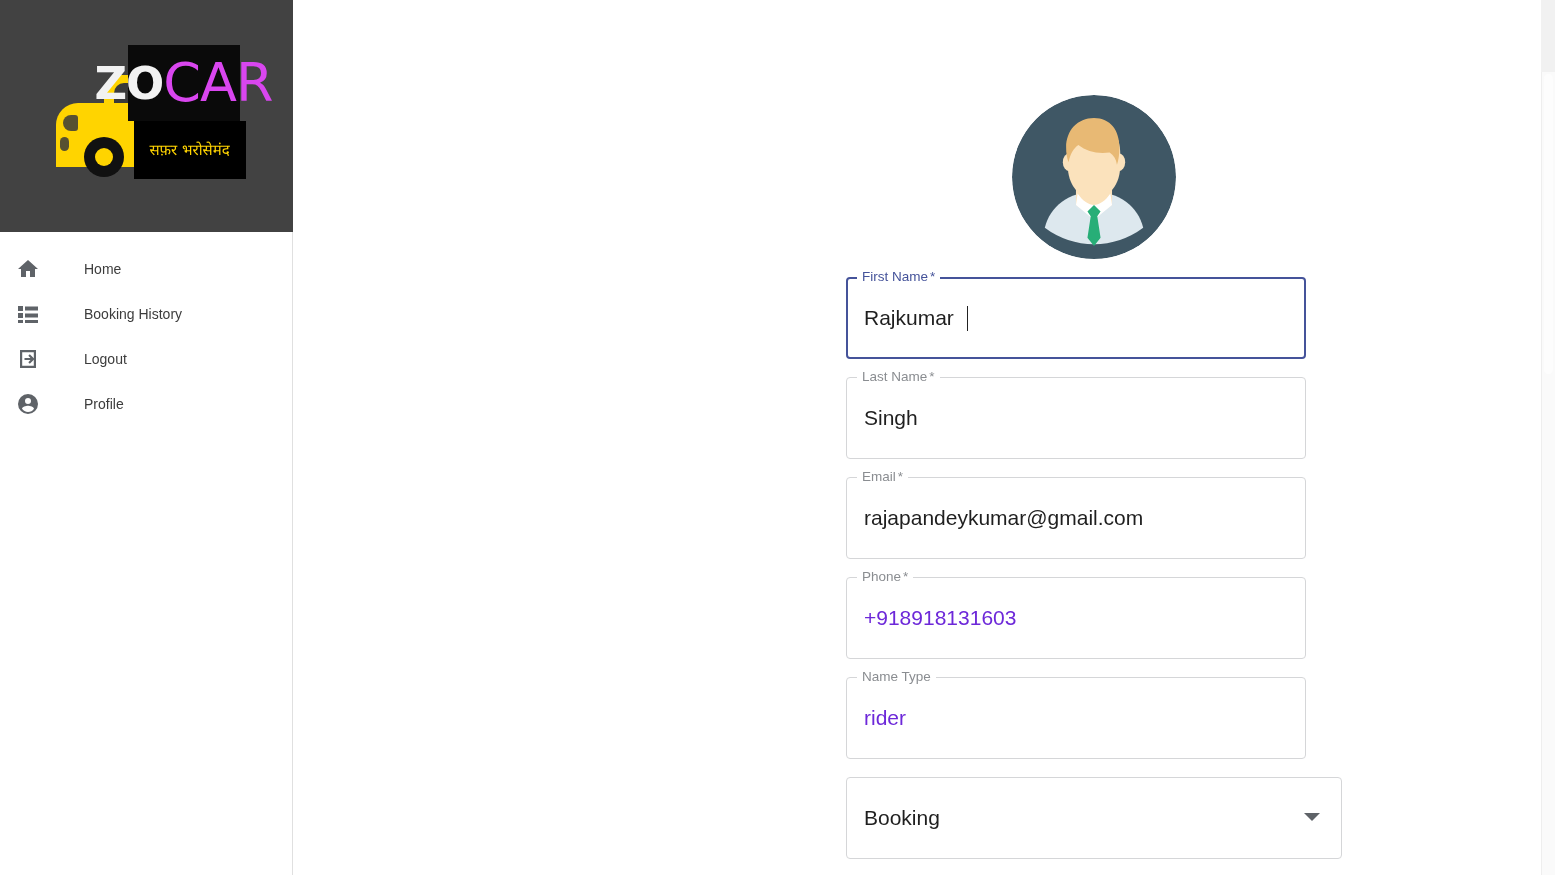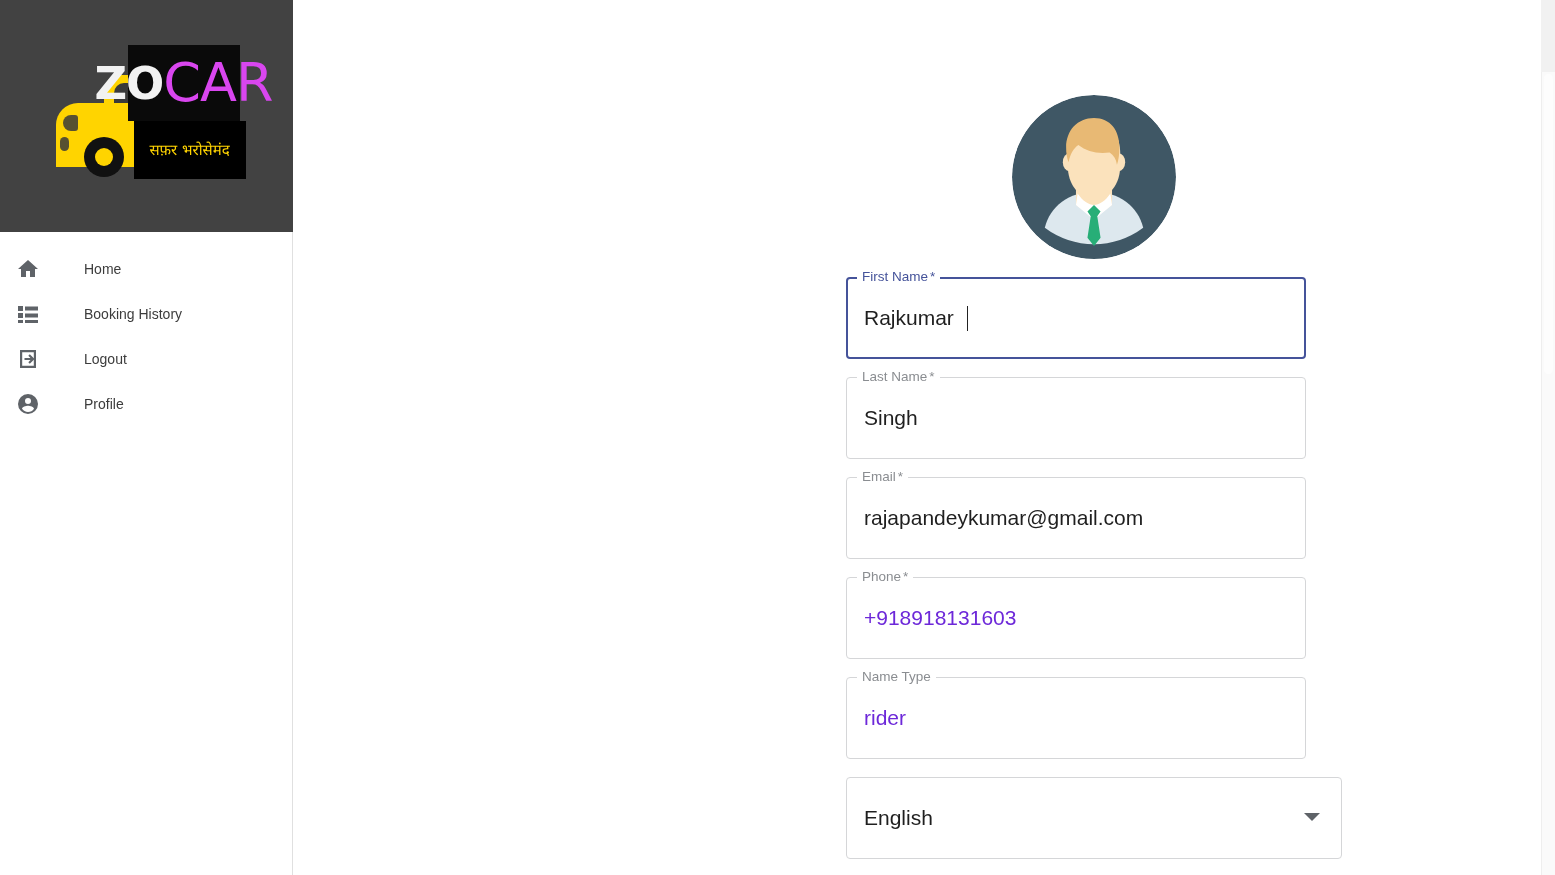--- a/index.html
+++ b/index.html
@@ -377,21 +377,21 @@
       <div class="field">
         <div class="outline"></div>
         <div class="legend">
           <span>Name Type</span>
         </div>
         <div class="value muted">rider</div>
       </div>
 
       <div class="select-field">
         <div class="outline"></div>
-        <div class="value">English</div>
+        <div class="value">Booking</div>
         <div class="select-arrow"></div>
       </div>
 
     </div>
 
     <div id="scrollbar-track">
       <div id="scrollbar-thumb"></div>
     </div>
   </div>
 

